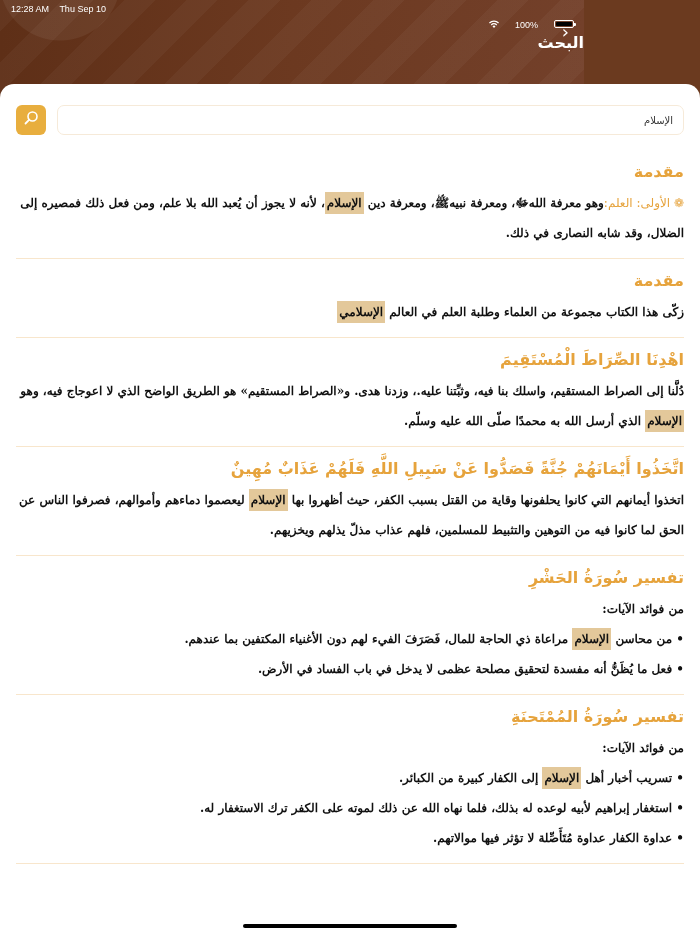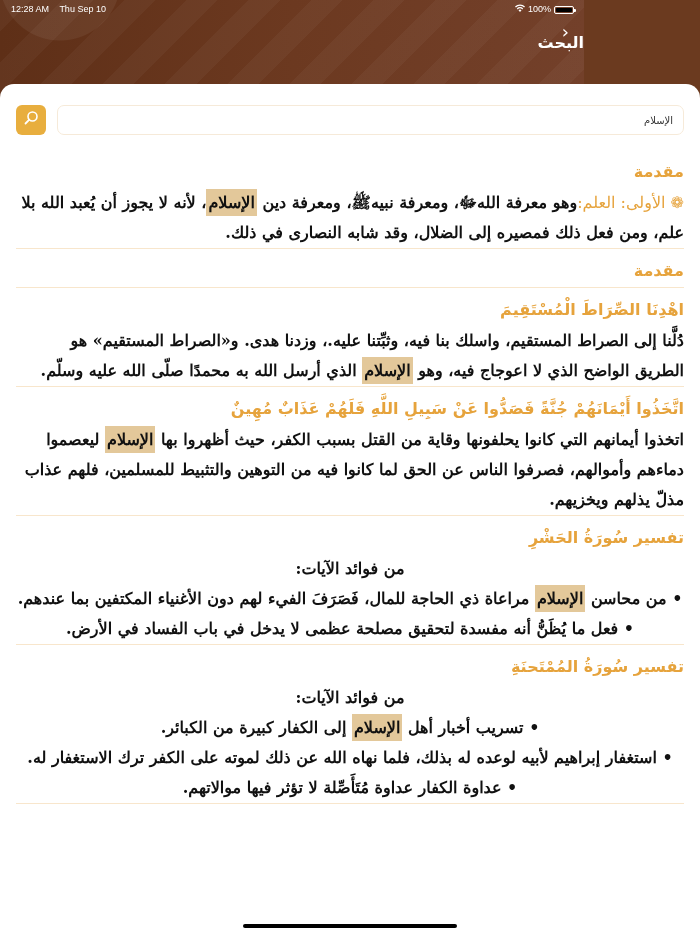--- a/index.html
+++ b/index.html
@@ -13,21 +13,21 @@
         radial-gradient(circle at 60px -20px, rgba(255,255,255,0.06) 0 60px, transparent 61px),
         repeating-linear-gradient(135deg, rgba(255,255,255,0.035) 0 22px, rgba(0,0,0,0.0) 22px 44px),
         linear-gradient(90deg, #5e2f17 0%, #6c3920 50%, #73402a 100%);
     }
     .status-bar {
       position: absolute; top: 0; left: 0; right: 0; height: 18px;
       color: #fff; font-size: 9px; font-family: "Liberation Sans", sans-serif;
     }
     .status-left { position: absolute; left: 11px; top: 4px; }
     .status-left span { margin-right: 8px; }
-    .status-right { position: absolute; right: 10px; top: 4px; display: flex; align-items: flex-end; gap: 3px; }
+    .status-right { position: absolute; right: 10px; top: 20px; display: flex; align-items: flex-start; gap: 16px; }
     .battery { width: 20px; height: 8px; border: 1px solid #fff; border-radius: 2px; position: relative; box-sizing: border-box; }
     .battery::before { content: ""; position: absolute; inset: 1px; background: #000; border-radius: 1px; }
     .battery::after { content: ""; position: absolute; right: -3px; top: 2px; width: 2px; height: 3px; background: #fff; border-radius: 0 1px 1px 0; }
     .wifi { font-size: 9px; }
     .nav-title {
       position: absolute; top: 33px; left: 0; right: 0; text-align: right;
       color: #fff; font-size: 16px; font-weight: bold; direction: rtl;
     }
     .back-chevron {
       position: absolute; right: 15px; top: 21px; color: #fff; font-size: 18px; cursor: pointer;
@@ -43,31 +43,31 @@
       border-radius: 6px; display: flex; align-items: center; justify-content: center; cursor: pointer;
     }
     .search-input {
       position: absolute; left: 41px; right: 0; top: 0; height: 30px; box-sizing: border-box;
       border: 1px solid #f6ead9; border-radius: 7px; direction: rtl; padding: 0 10px;
       font-size: 10px; color: #333; font-family: "DejaVu Sans", sans-serif; outline: none; background: #fff;
     }
     .results {
       position: absolute; top: 66px; left: 16px; right: 16px; direction: rtl;
     }
-    .result { border-bottom: 1.5px solid #f8e6cc; padding: 6px 0 0 0; }
+    .result { border-bottom: 1.5px solid #f8e6cc; padding: 6px 0 10px 0; }
     .result-title {
       color: #e6a33c; font-size: 16px; font-weight: bold; line-height: 32px; margin: 0;
     }
     .result-body {
-      color: #111; font-size: 16px; line-height: 30px; font-weight: bold; margin: 0;
+      color: #111; font-size: 12px; line-height: 30px; font-weight: bold; margin: 0;
       font-family: "DejaVu Serif", serif;
     }
     .lead { color: #e6a33c; font-weight: normal; }
     .hl { background: #e3c89a; padding: 4px 2px; }
-    .line { display: block; text-align: center; }
+    .line { display: block; }
     .home-indicator {
       position: absolute; left: 243px; top: 924px; width: 214px; height: 4px; background: #000; border-radius: 3px;
     }
   </style>
 </head>
 <body>
 
 <div class="header">
   <div class="status-bar">
     <div class="status-left">
@@ -105,20 +105,21 @@
 
   <div class="results">
 
     <div class="result">
       <p class="result-title">مقدمة</p>
       <p class="result-body"><span class="lead">❁ الأولى: العلم:</span><span>وهو معرفة اللهﷻ، ومعرفة نبيهﷺ، ومعرفة دين </span><span class="hl">الإسلام</span><span>، لأنه لا يجوز أن يُعبد الله بلا علم، ومن فعل ذلك فمصيره إلى الضلال، وقد شابه النصارى في ذلك.</span></p>
     </div>
 
     <div class="result">
       <p class="result-title">مقدمة</p>
+      <p class="result-body"><span>زكّى هذا الكتاب مجموعة من العلماء وطلبة العلم في العالم </span><span class="hl">الإسلامي</span><span></span></p>
     </div>
 
     <div class="result">
       <p class="result-title">اهْدِنَا الصِّرَاطَ الْمُسْتَقِيمَ</p>
       <p class="result-body"><span>دُلَّنا إلى الصراط المستقيم، واسلك بنا فيه، وثبِّتنا عليه.، وزدنا هدى. و«الصراط المستقيم» هو الطريق الواضح الذي لا اعوجاج فيه، وهو </span><span class="hl">الإسلام</span><span> الذي أرسل الله به محمدًا صلّى الله عليه وسلّم.</span></p>
     </div>
 
     <div class="result">
       <p class="result-title">اتَّخَذُوا أَيْمَانَهُمْ جُنَّةً فَصَدُّوا عَنْ سَبِيلِ اللَّهِ فَلَهُمْ عَذَابٌ مُهِينٌ</p>
       <p class="result-body"><span>اتخذوا أيمانهم التي كانوا يحلفونها وقاية من القتل بسبب الكفر، حيث أظهروا بها </span><span class="hl">الإسلام</span><span> ليعصموا دماءهم وأموالهم، فصرفوا الناس عن الحق لما كانوا فيه من التوهين والتثبيط للمسلمين، فلهم عذاب مذلّ يذلهم ويخزيهم.</span></p>

